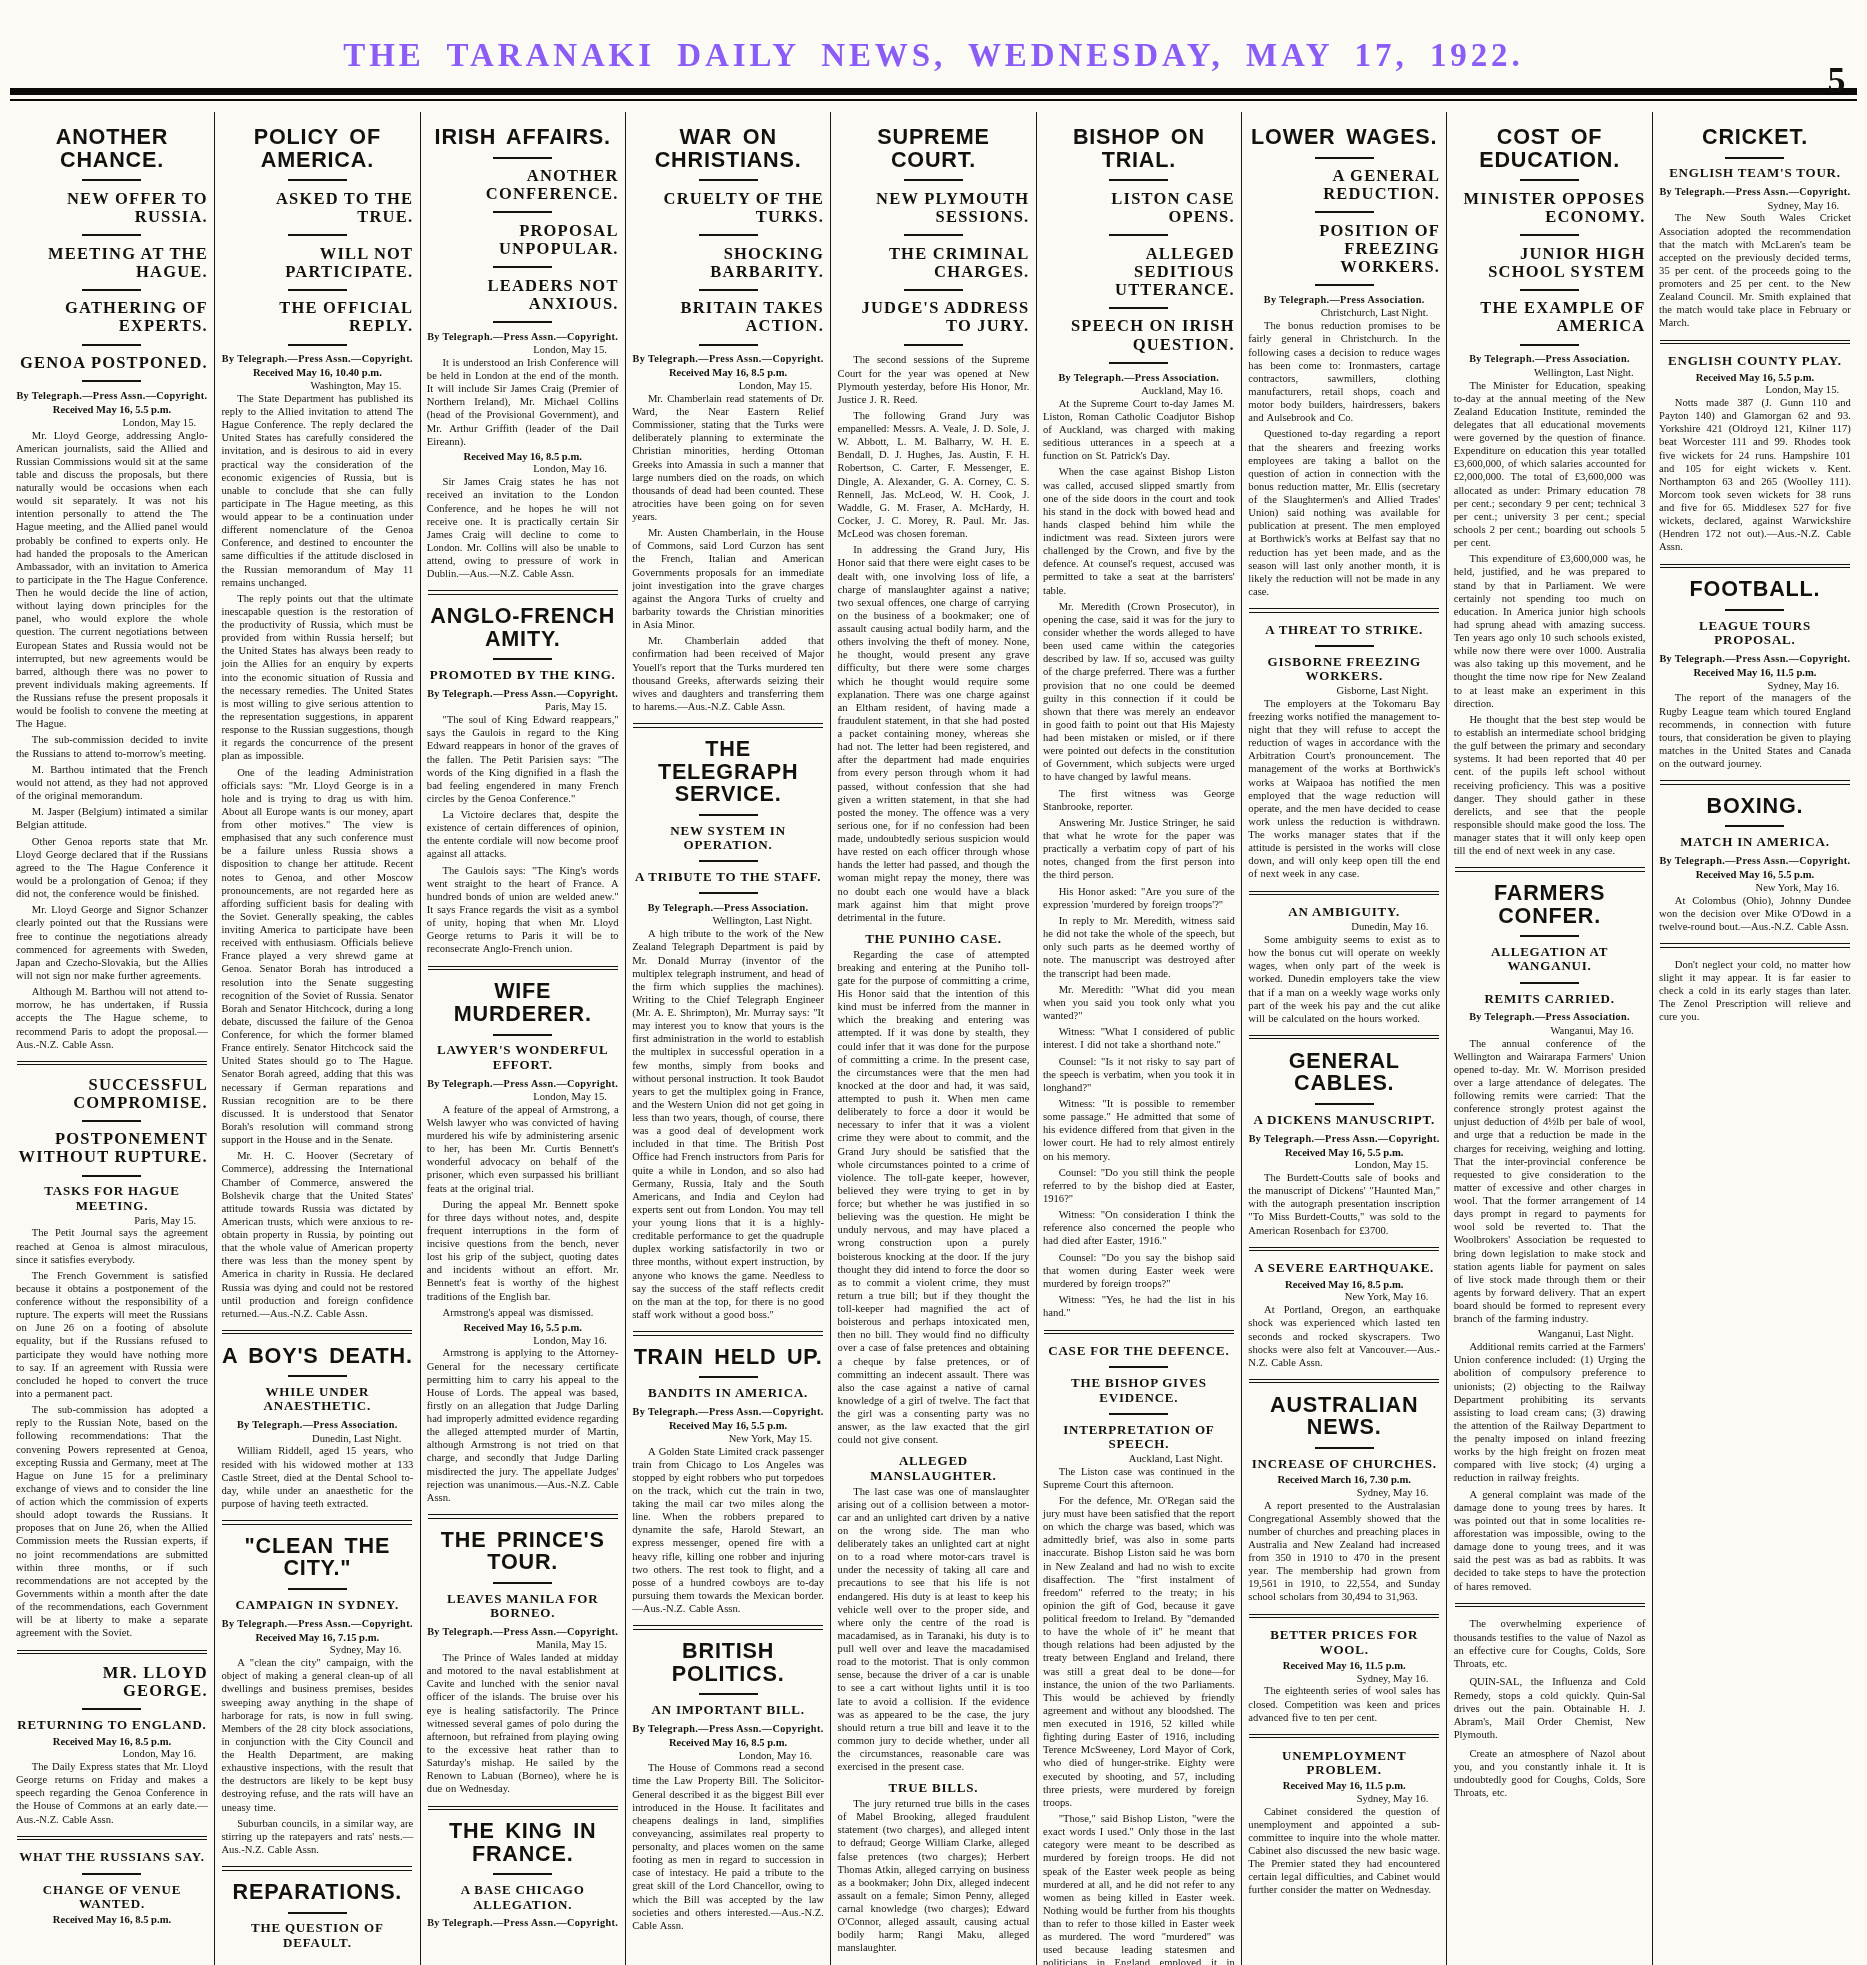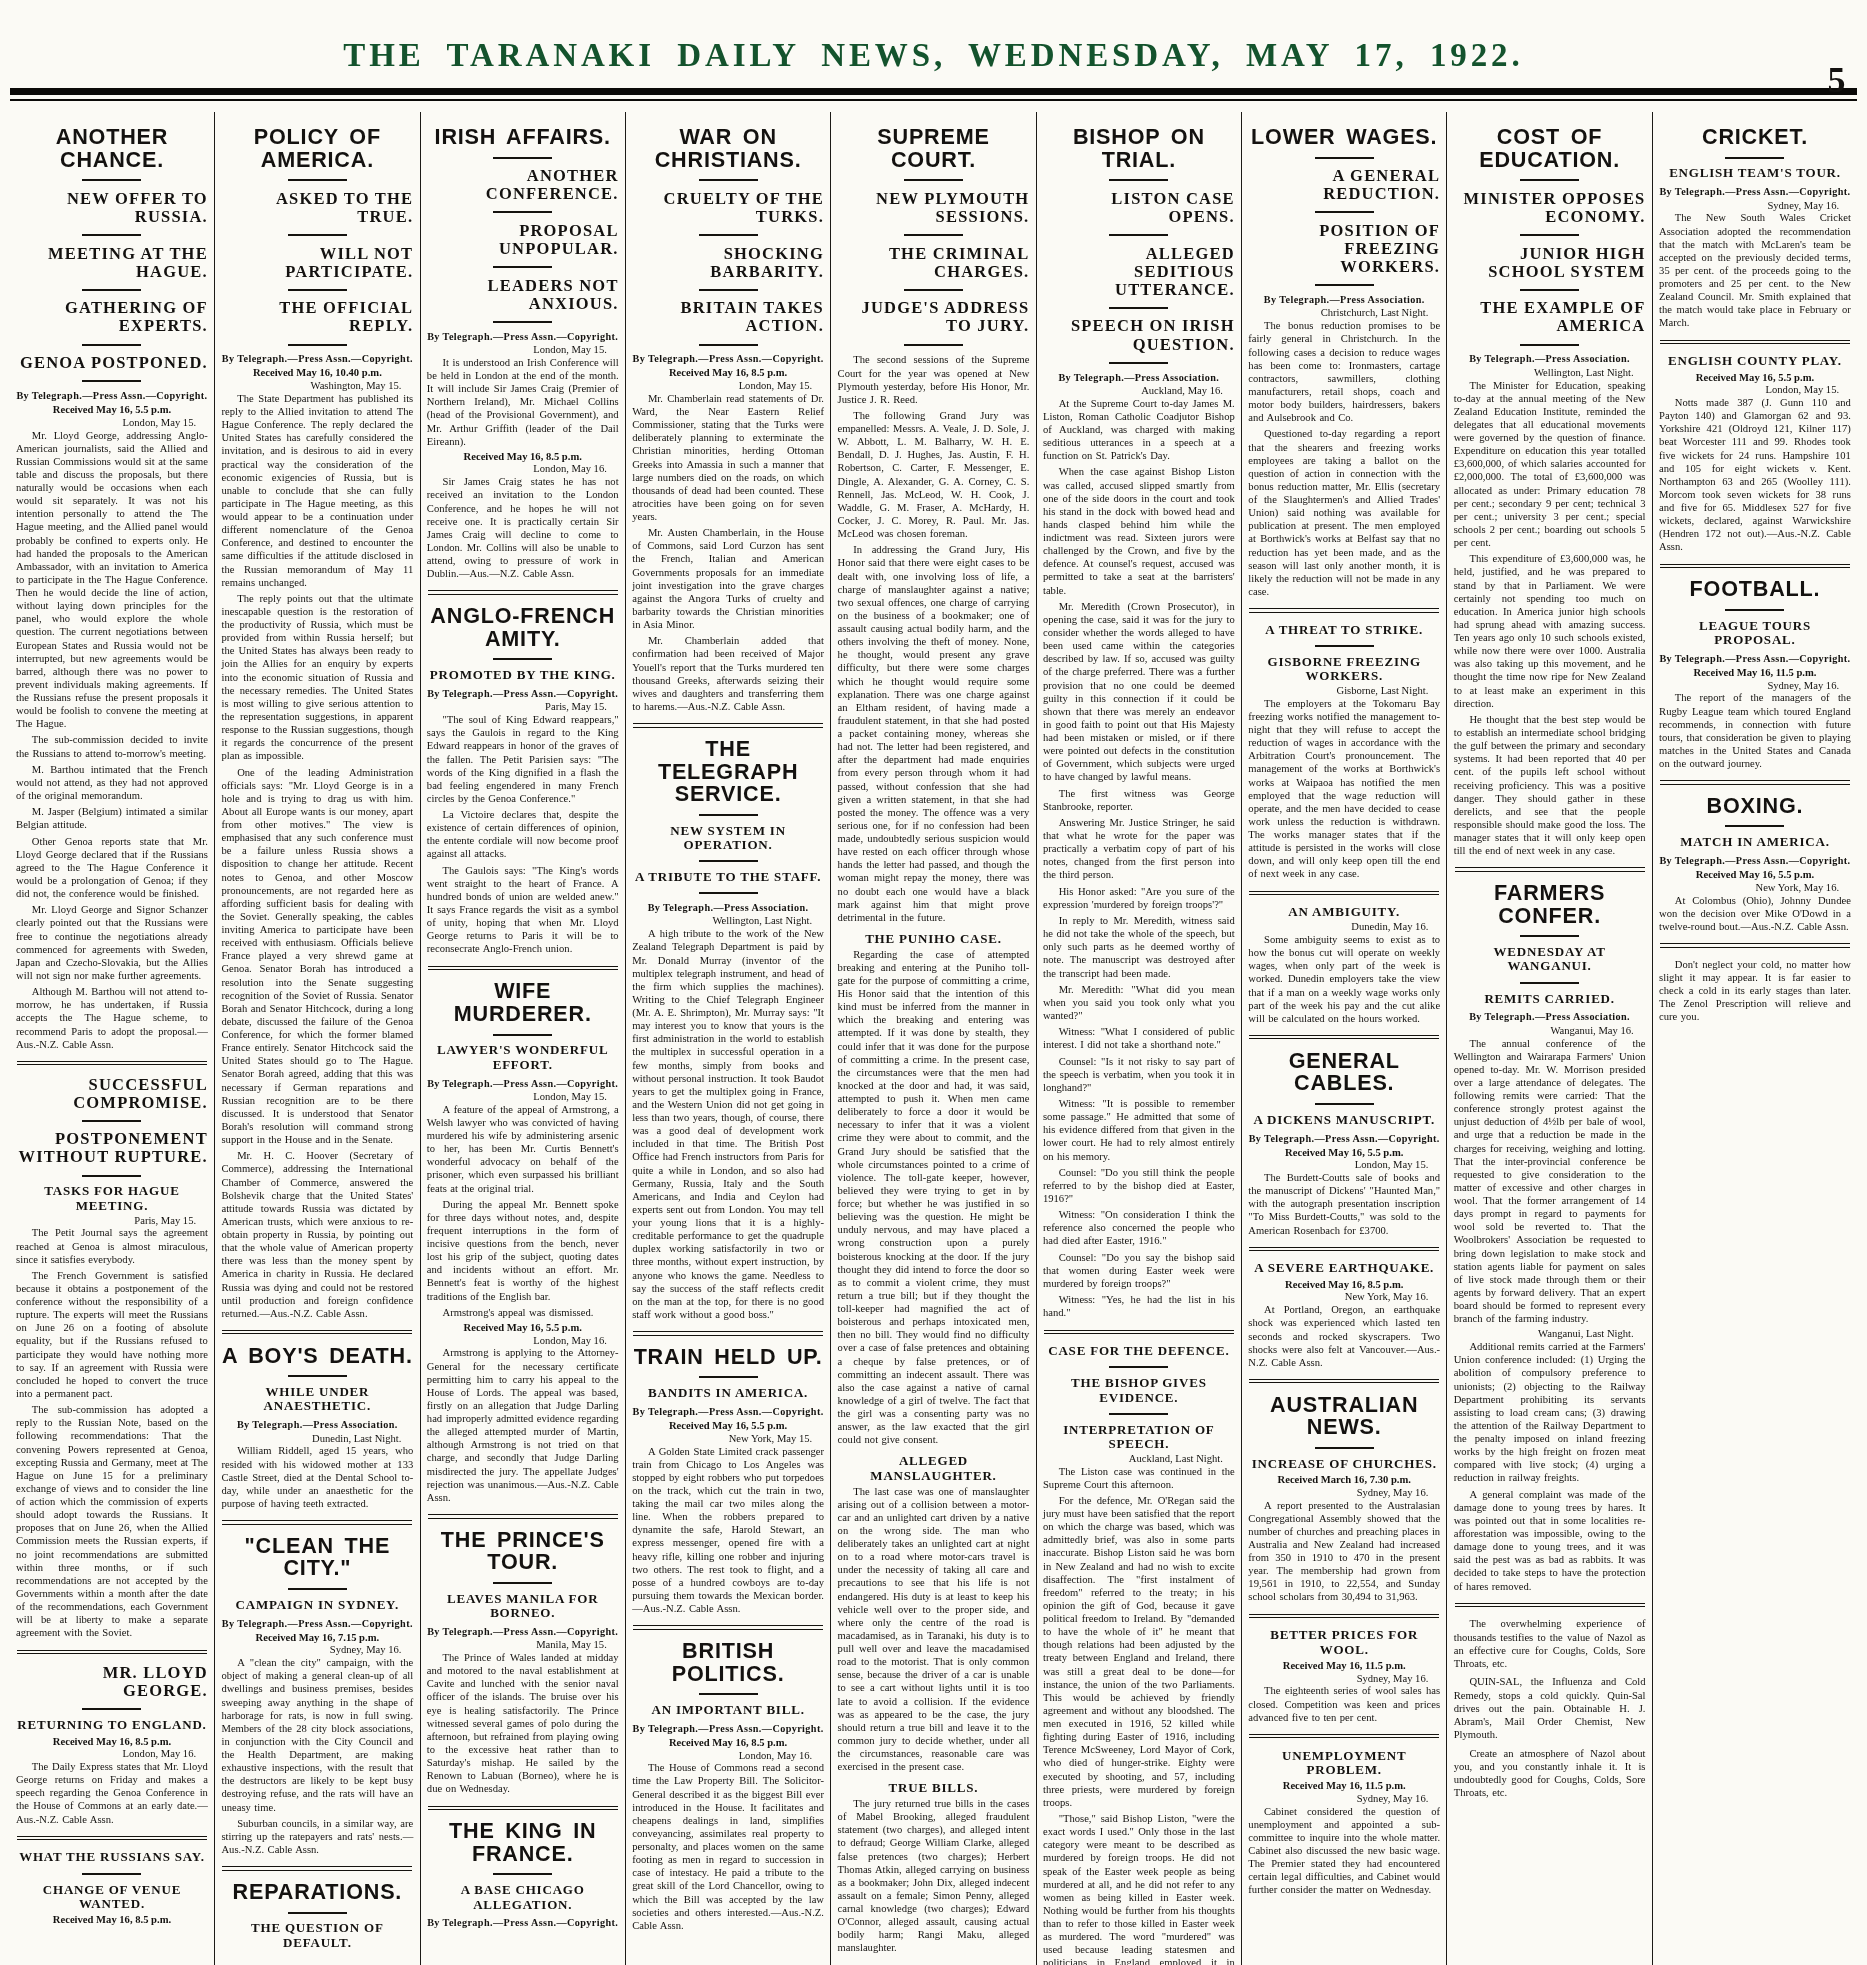--- a/index.html
+++ b/index.html
@@ -5,21 +5,21 @@
   html,body{margin:0;padding:0;}
   body{
     width:1867px;height:2130px;overflow:hidden;
     background:#fbfaf5;color:#141210;
     font-family:"Liberation Serif", serif;
   }
   .page{position:relative;width:1867px;height:2130px;}
   .masthead-row{position:relative;padding-top:37px;text-align:center;}
   .masthead{
     display:inline-block;font-family:"Liberation Serif", serif;font-weight:bold;
-    font-size:33px;letter-spacing:3.9px;word-spacing:10.2px;color:#14532d;
+    font-size:33px;letter-spacing:3.9px;word-spacing:10.2px;color:#8b5cf6;
   }
   .page-num{
     position:absolute;right:21.6px;top:59px;font-size:36px;font-weight:bold;
     font-family:"Liberation Serif", serif;
   }
   .head-bar{margin:14px 9.8px 0 9.8px;border-top:7.9px solid #0b0a08;}
   .head-bar-thin{margin:3.9px 9.8px 0 9.8px;border-top:2px solid #0b0a08;}
   .columns{
     display:flex;align-items:stretch;
     margin:11px 9.8px 0 9.8px;height:1997px;overflow:hidden;
@@ -359,21 +359,21 @@
         <div class="h2">THE EXAMPLE OF AMERICA</div>
         <div class="rule"></div>
         <div class="byline">By Telegraph.—Press Association.</div>
         <div class="date">Wellington, Last Night.</div>
         <div class="p">The Minister for Education, speaking to-day at the annual meeting of the New Zealand Education Institute, reminded the delegates that all educational movements were governed by the question of finance. Expenditure on education this year totalled £3,600,000, of which salaries accounted for £2,000,000. The total of £3,600,000 was allocated as under: Primary education 78 per cent.; secondary 9 per cent; technical 3 per cent.; university 3 per cent.; special schools 2 per cent.; boarding out schools 5 per cent.</div>
         <div class="p">This expenditure of £3,600,000 was, he held, justified, and he was prepared to stand by that in Parliament. We were certainly not spending too much on education. In America junior high schools had sprung ahead with amazing success. Ten years ago only 10 such schools existed, while now there were over 1000. Australia was also taking up this movement, and he thought the time now ripe for New Zealand to at least make an experiment in this direction.</div>
         <div class="p">He thought that the best step would be to establish an intermediate school bridging the gulf between the primary and secondary systems. It had been reported that 40 per cent. of the pupils left school without receiving proficiency. This was a positive danger. They should gather in these derelicts, and see that the people responsible should make good the loss. The manager states that it will only keep open till the end of next week in any case.</div>
         <div class="dsep"></div>
         <div class="h1">FARMERS CONFER.</div>
         <div class="rule"></div>
-        <div class="h3">WEDNESDAY AT WANGANUI.</div>
+        <div class="h3">ALLEGATION AT WANGANUI.</div>
         <div class="rule"></div>
         <div class="h3">REMITS CARRIED.</div>
         <div class="byline">By Telegraph.—Press Association.</div>
         <div class="date">Wanganui, May 16.</div>
         <div class="p">The annual conference of the Wellington and Wairarapa Farmers' Union opened to-day. Mr. W. Morrison presided over a large attendance of delegates. The following remits were carried: That the conference strongly protest against the unjust deduction of 4½lb per bale of wool, and urge that a reduction be made in the charges for receiving, weighing and lotting. That the inter-provincial conference be requested to give consideration to the matter of excessive and other charges in wool. That the former arrangement of 14 days prompt in regard to payments for wool sold be reverted to. That the Woolbrokers' Association be requested to bring down legislation to make stock and station agents liable for payment on sales of live stock made through them or their agents by forward delivery. That an expert board should be formed to represent every branch of the farming industry.</div>
         <div class="date">Wanganui, Last Night.</div>
         <div class="p">Additional remits carried at the Farmers' Union conference included: (1) Urging the abolition of compulsory preference to unionists; (2) objecting to the Railway Department prohibiting its servants assisting to load cream cans; (3) drawing the attention of the Railway Department to the penalty imposed on inland freezing works by the high freight on frozen meat compared with live stock; (4) urging a reduction in railway freights.</div>
         <div class="p">A general complaint was made of the damage done to young trees by hares. It was pointed out that in some localities re-afforestation was impossible, owing to the damage done to young trees, and it was said the pest was as bad as rabbits. It was decided to take steps to have the protection of hares removed.</div>
         <div class="dsep"></div>
         <div class="ad">The overwhelming experience of thousands testifies to the value of Nazol as an effective cure for Coughs, Colds, Sore Throats, etc.</div>

